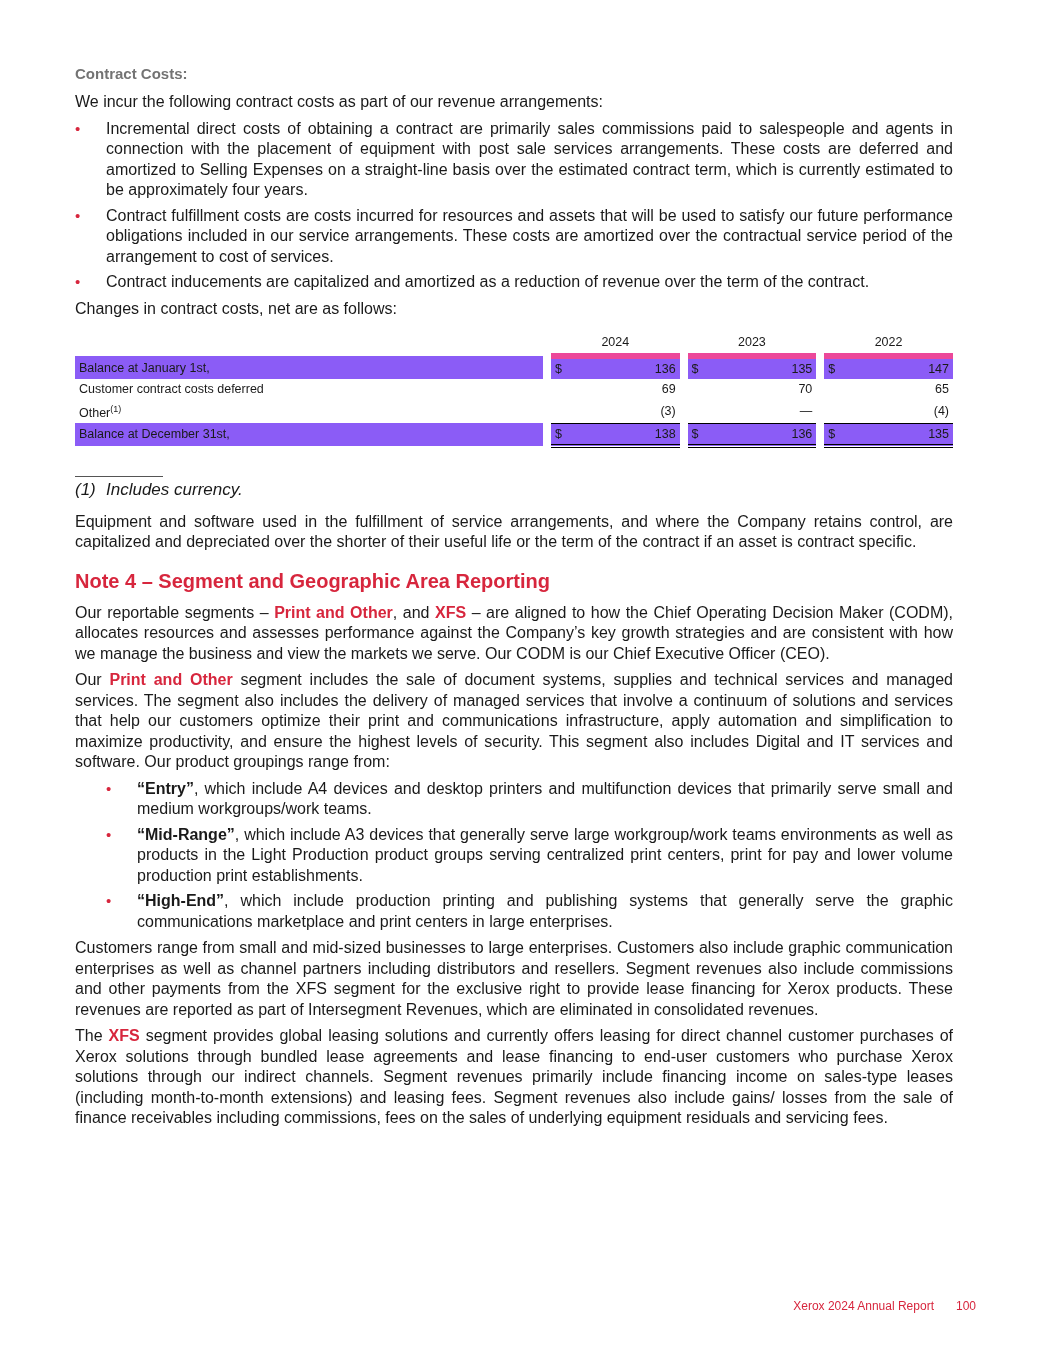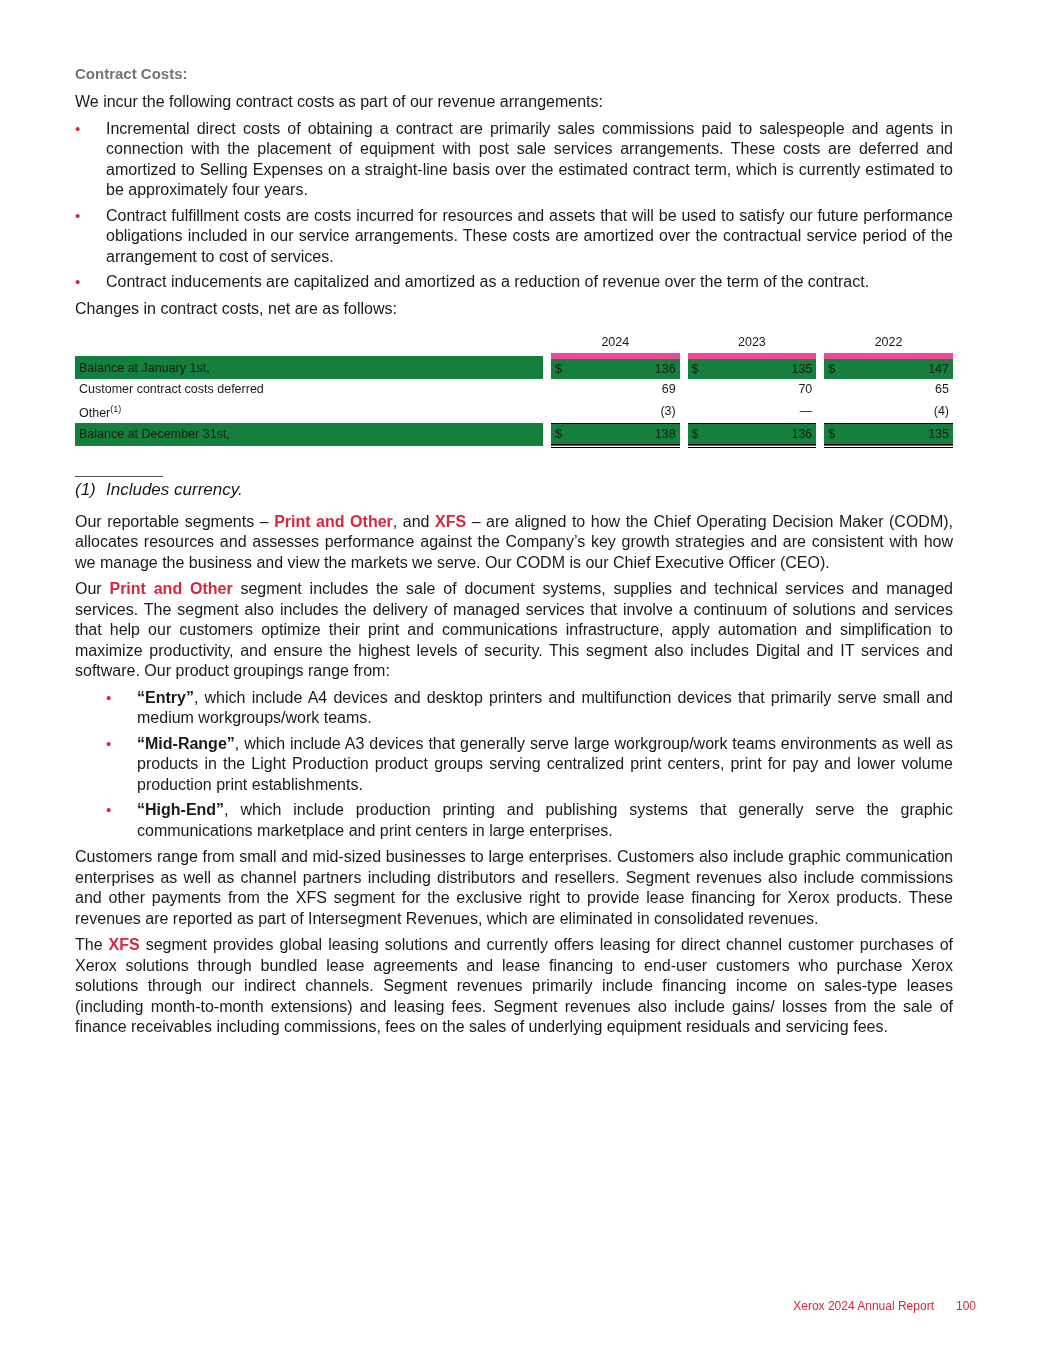--- a/index.html
+++ b/index.html
@@ -15,21 +15,21 @@
   ul.bul { list-style: none; margin: 0 0 6px 0; padding: 0; }
   ul.bul li { position: relative; padding-left: 31px; font-size: 16px; line-height: 20.5px; text-align: justify; margin-bottom: 5px; }
   ul.bul li .dot { position: absolute; left: 0; top: 0; color: #d7263d; font-size: 15px; }
   ul.bul.indent li { padding-left: 62px; }
   ul.bul.indent li .dot { left: 31px; }
   b.kw { font-weight: bold; }
 
   table.fin { width: 878px; border-collapse: collapse; margin-top: 14px; font-size: 12.5px; }
   table.fin th { font-weight: normal; text-align: center; padding: 0 0 2px 0; height: 18px; }
   table.fin td { height: 20px; padding: 0 4px; line-height: 20px; }
-  table.fin tr.shade td { background: #15803d; }
+  table.fin tr.shade td { background: #8b5cf6; }
   table.fin td.label { width: 466px; }
   table.fin td.gap { width: 8px; padding: 0; background: #ffffff !important; }
   table.fin td.cur { width: 14px; text-align: left; padding-left: 4px; }
   table.fin td.num { width: 100px; text-align: right; padding-right: 4px; }
   table.fin th.yr { border-bottom: 6px solid #ec4899; }
   table.fin tr.total td.cur, table.fin tr.total td.num { border-top: 1.5px solid #000; border-bottom: 4px double #000; }
 
   .fn-rule { width: 88px; border-top: 1px solid #555; margin: 28px 0 3px 0; }
   .footnote { font-size: 17px; font-style: italic; margin-bottom: 12px; }
   .footnote .fn-num { display: inline-block; width: 31px; }
@@ -115,21 +115,23 @@
         <td class="gap"></td>
         <td class="cur">$</td>
           <td class="num">135</td>
       </tr>
     </tbody>
   </table>
 
   <div class="fn-rule"></div>
   <div class="footnote"><span class="fn-num">(1)</span><span>Includes currency.</span></div>
 
+  <p>Equipment and software used in the fulfillment of service arrangements, and where the Company retains control, are capitalized and depreciated over the shorter of their useful life or the term of the contract if an asset is contract specific.</p>
 
+  <div class="h-note">Note 4 – Segment and Geographic Area Reporting</div>
 
   <p class="para"><span>Our reportable segments – </span><b class="red">Print and Other</b><span>, and </span><b class="red">XFS</b><span> – are aligned to how the Chief Operating Decision Maker (CODM), allocates resources and assesses performance against the Company’s key growth strategies and are consistent with how we manage the business and view the markets we serve. Our CODM is our Chief Executive Officer (CEO).</span></p>
 
   <p class="para"><span>Our </span><b class="red">Print and Other</b><span> segment includes the sale of document systems, supplies and technical services and managed services. The segment also includes the delivery of managed services that involve a continuum of solutions and services that help our customers optimize their print and communications infrastructure, apply automation and simplification to maximize productivity, and ensure the highest levels of security. This segment also includes Digital and IT services and software. Our product groupings range from:</span></p>
 
   <ul class="bul indent">
     <li><span class="dot">•</span><b class="kw">“Entry”</b><span>, which include A4 devices and desktop printers and multifunction devices that primarily serve small and medium workgroups/work teams.</span></li>
     <li><span class="dot">•</span><b class="kw">“Mid-Range”</b><span>, which include A3 devices that generally serve large workgroup/work teams environments as well as products in the Light Production product groups serving centralized print centers, print for pay and lower volume production print establishments.</span></li>
     <li><span class="dot">•</span><b class="kw">“High-End”</b><span>, which include production printing and publishing systems that generally serve the graphic communications marketplace and print centers in large enterprises.</span></li>
   </ul>

